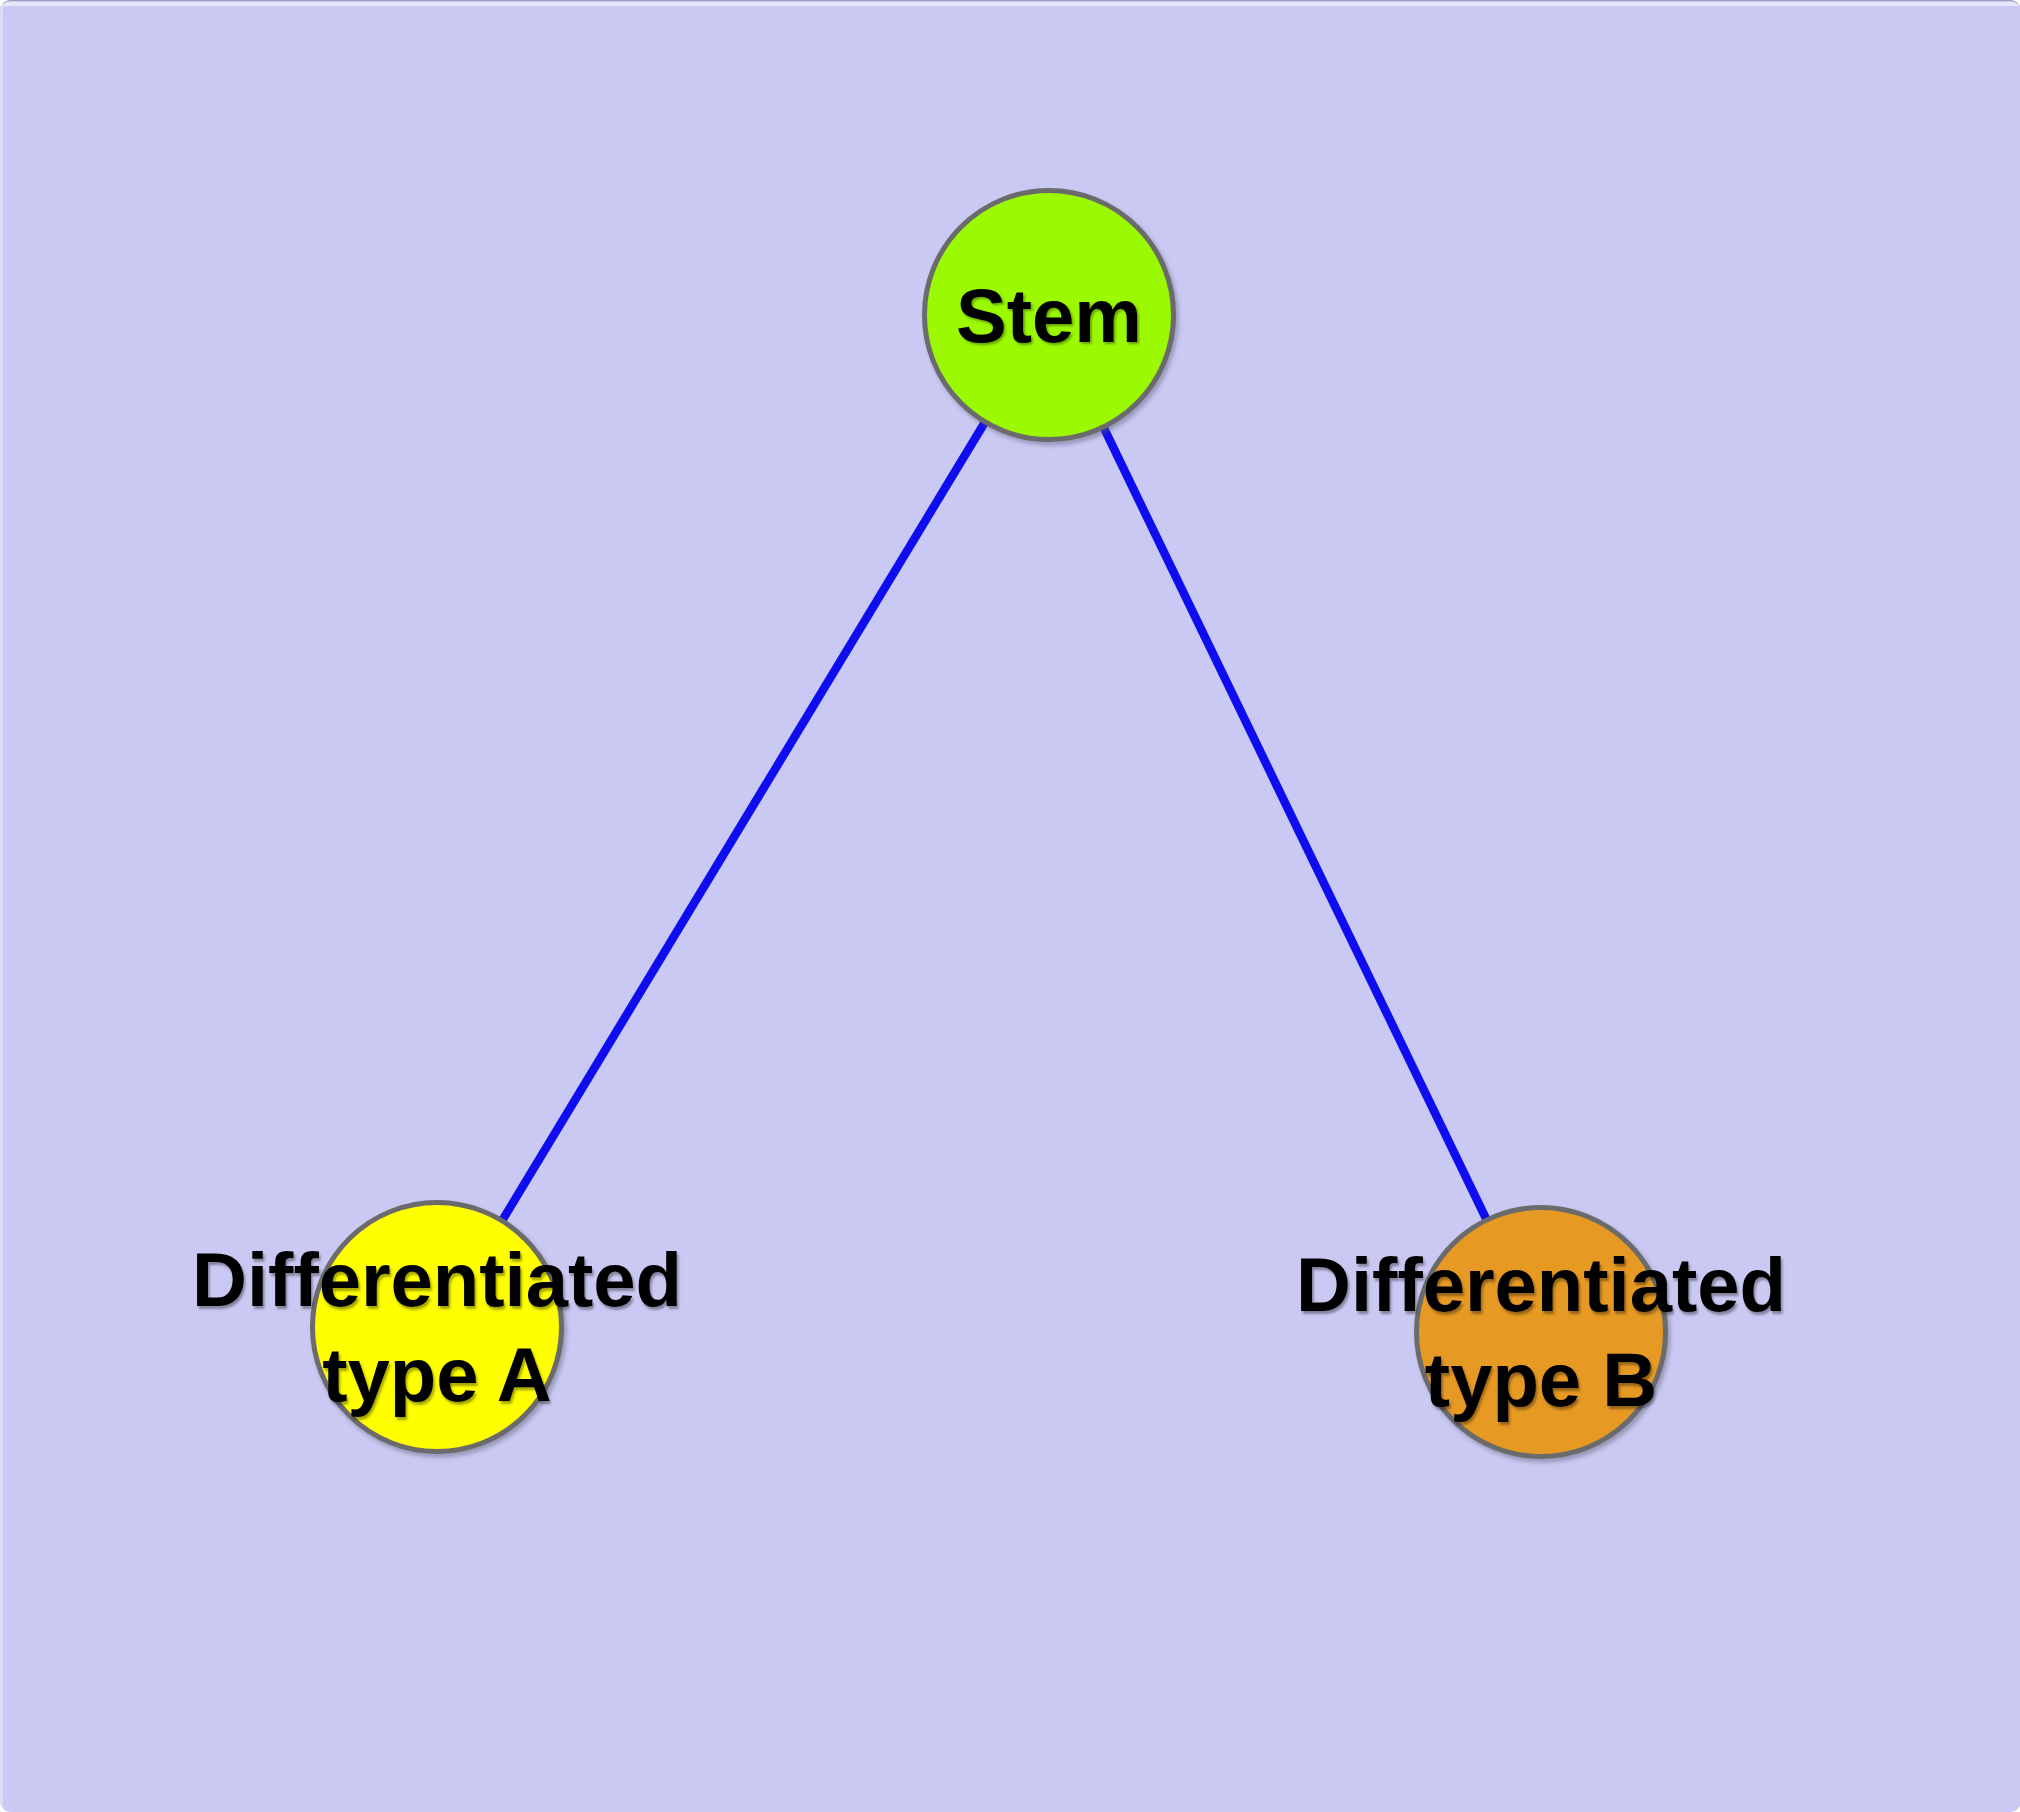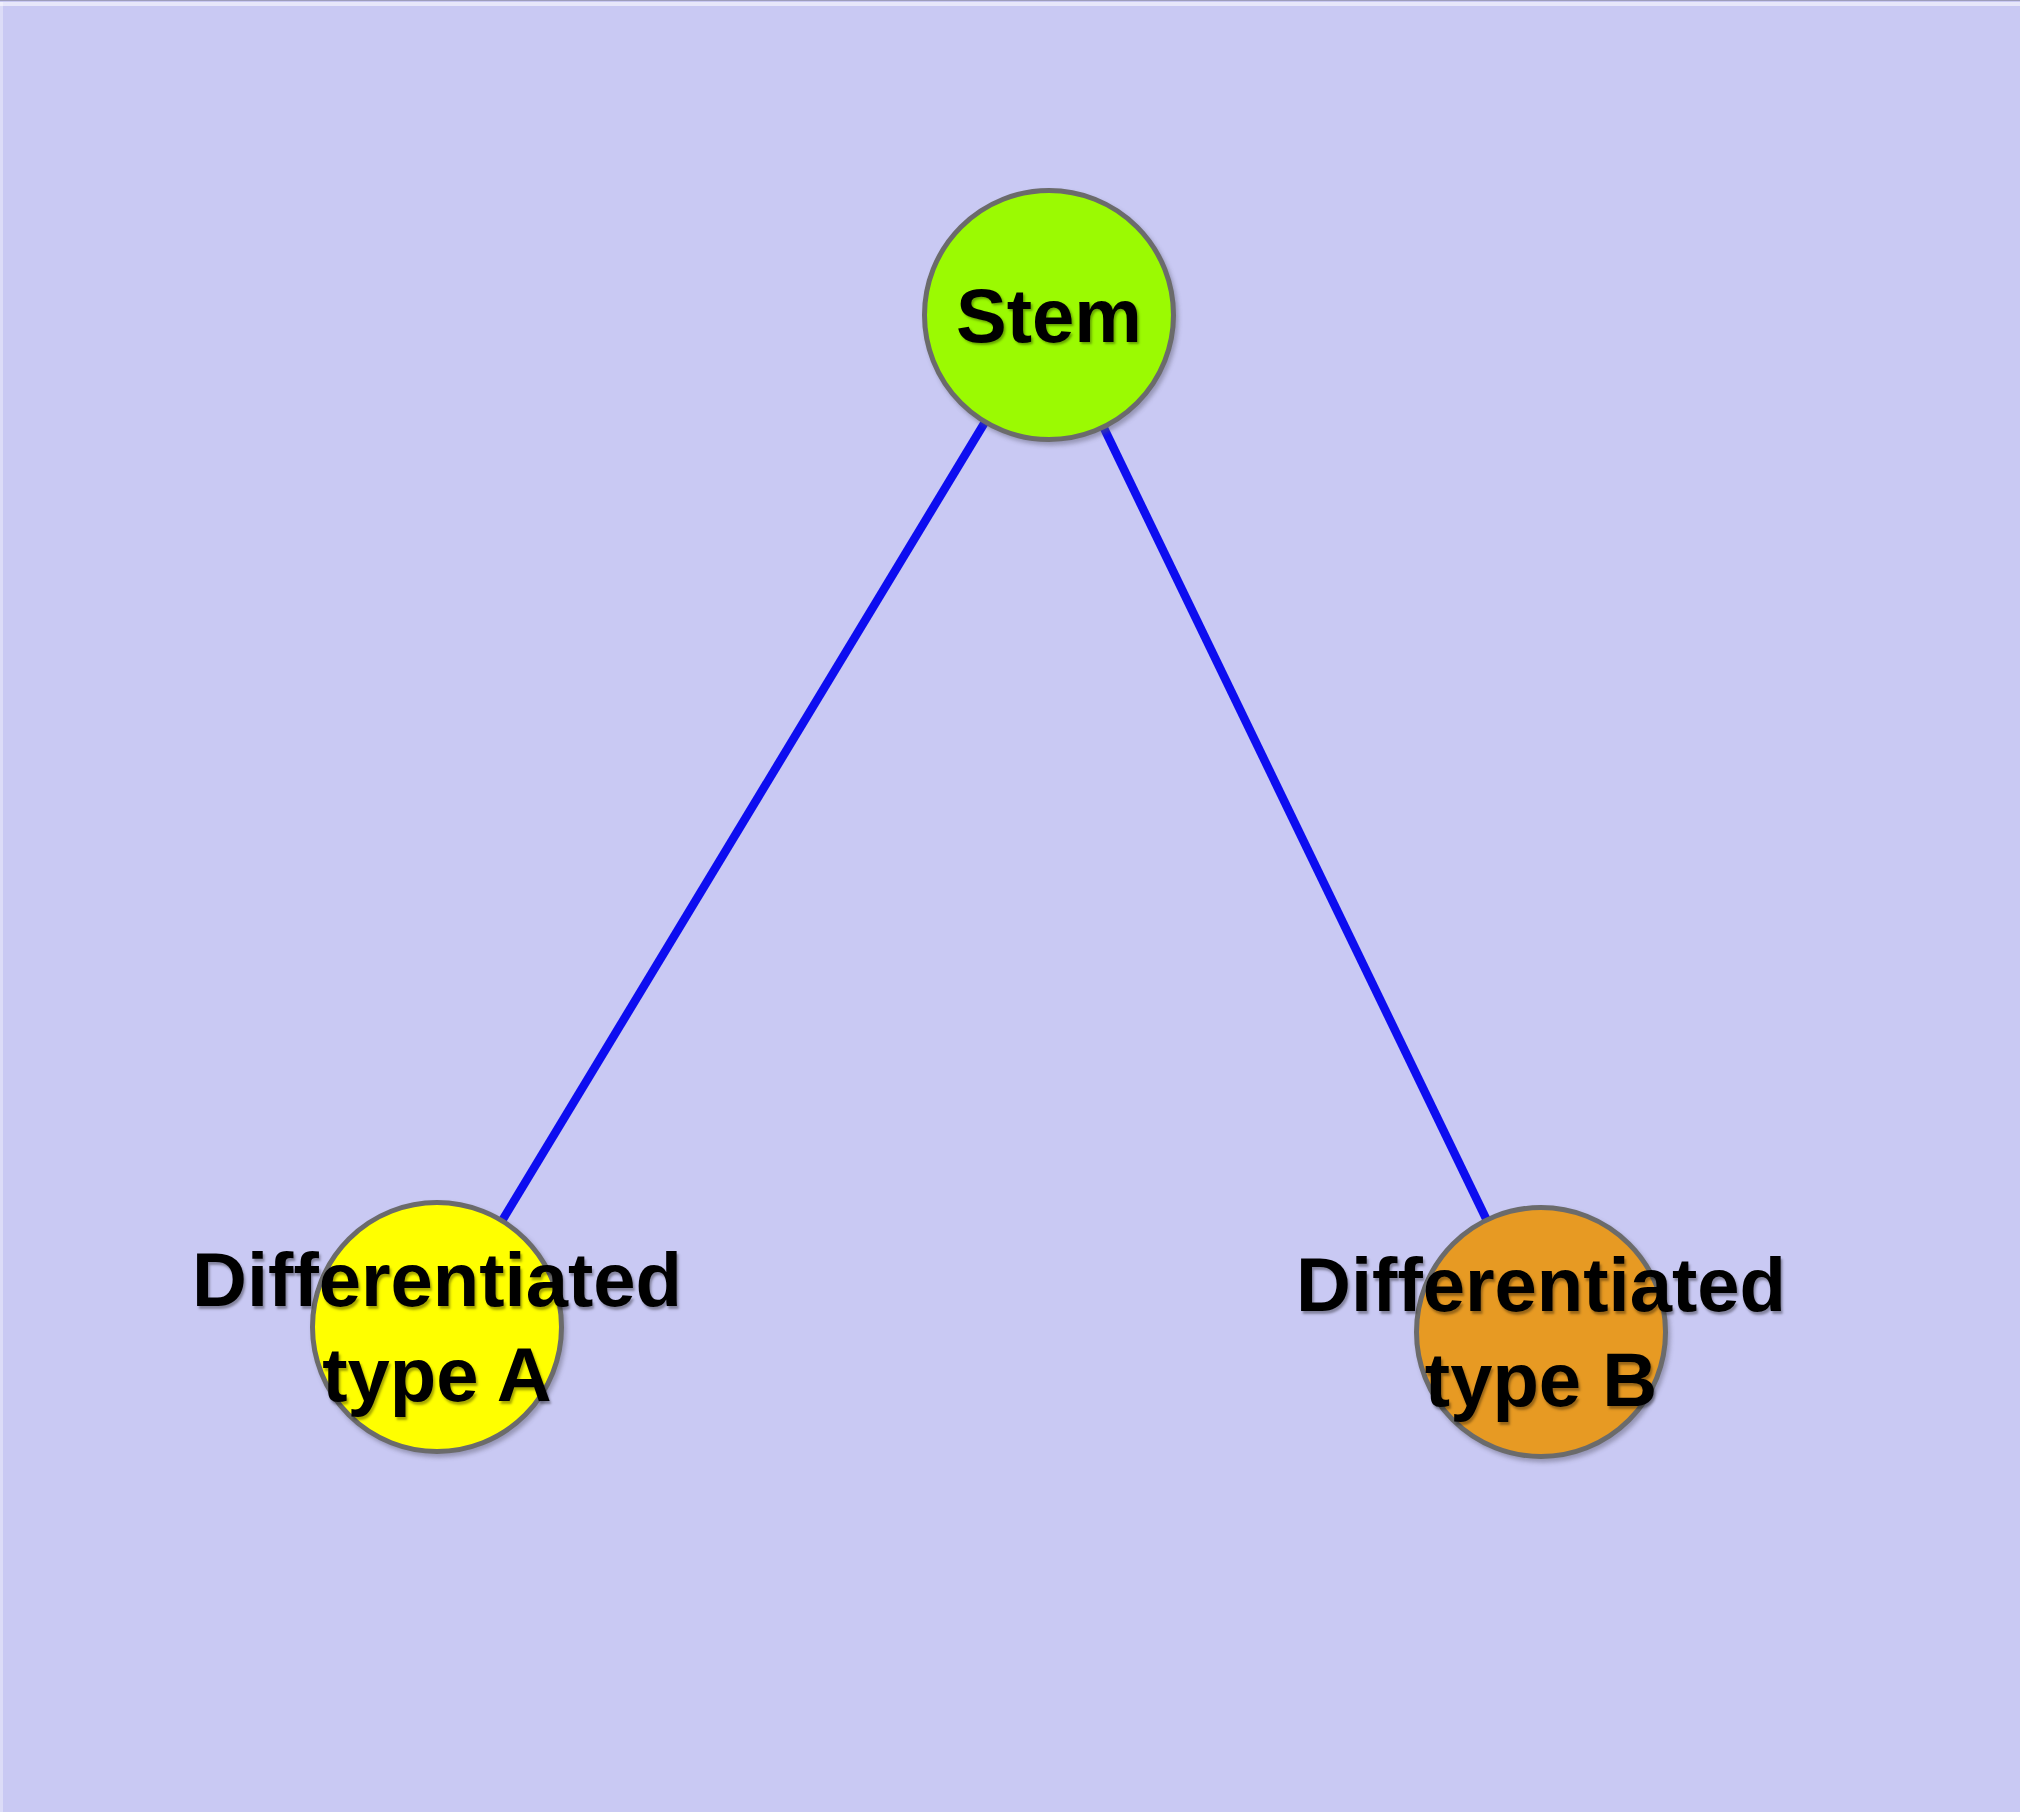--- a/index.html
+++ b/index.html
@@ -9,20 +9,21 @@
   body {
     font-family: "Liberation Sans", "DejaVu Sans", sans-serif;
   }
   .canvas {
     position: relative;
     width: 2021px;
     height: 1812px;
     overflow: hidden;
     border-top: 0.8px solid #9d9dbb;
     box-sizing: border-box;
+    border-radius: 11px;
   }
   .top-highlight {
     position: absolute;
     top: 0.8px; left: 0; right: 0;
     height: 4.2px;
     background: rgba(255, 255, 255, 0.55);
     pointer-events: none;
   }
   .left-highlight {
     position: absolute;

